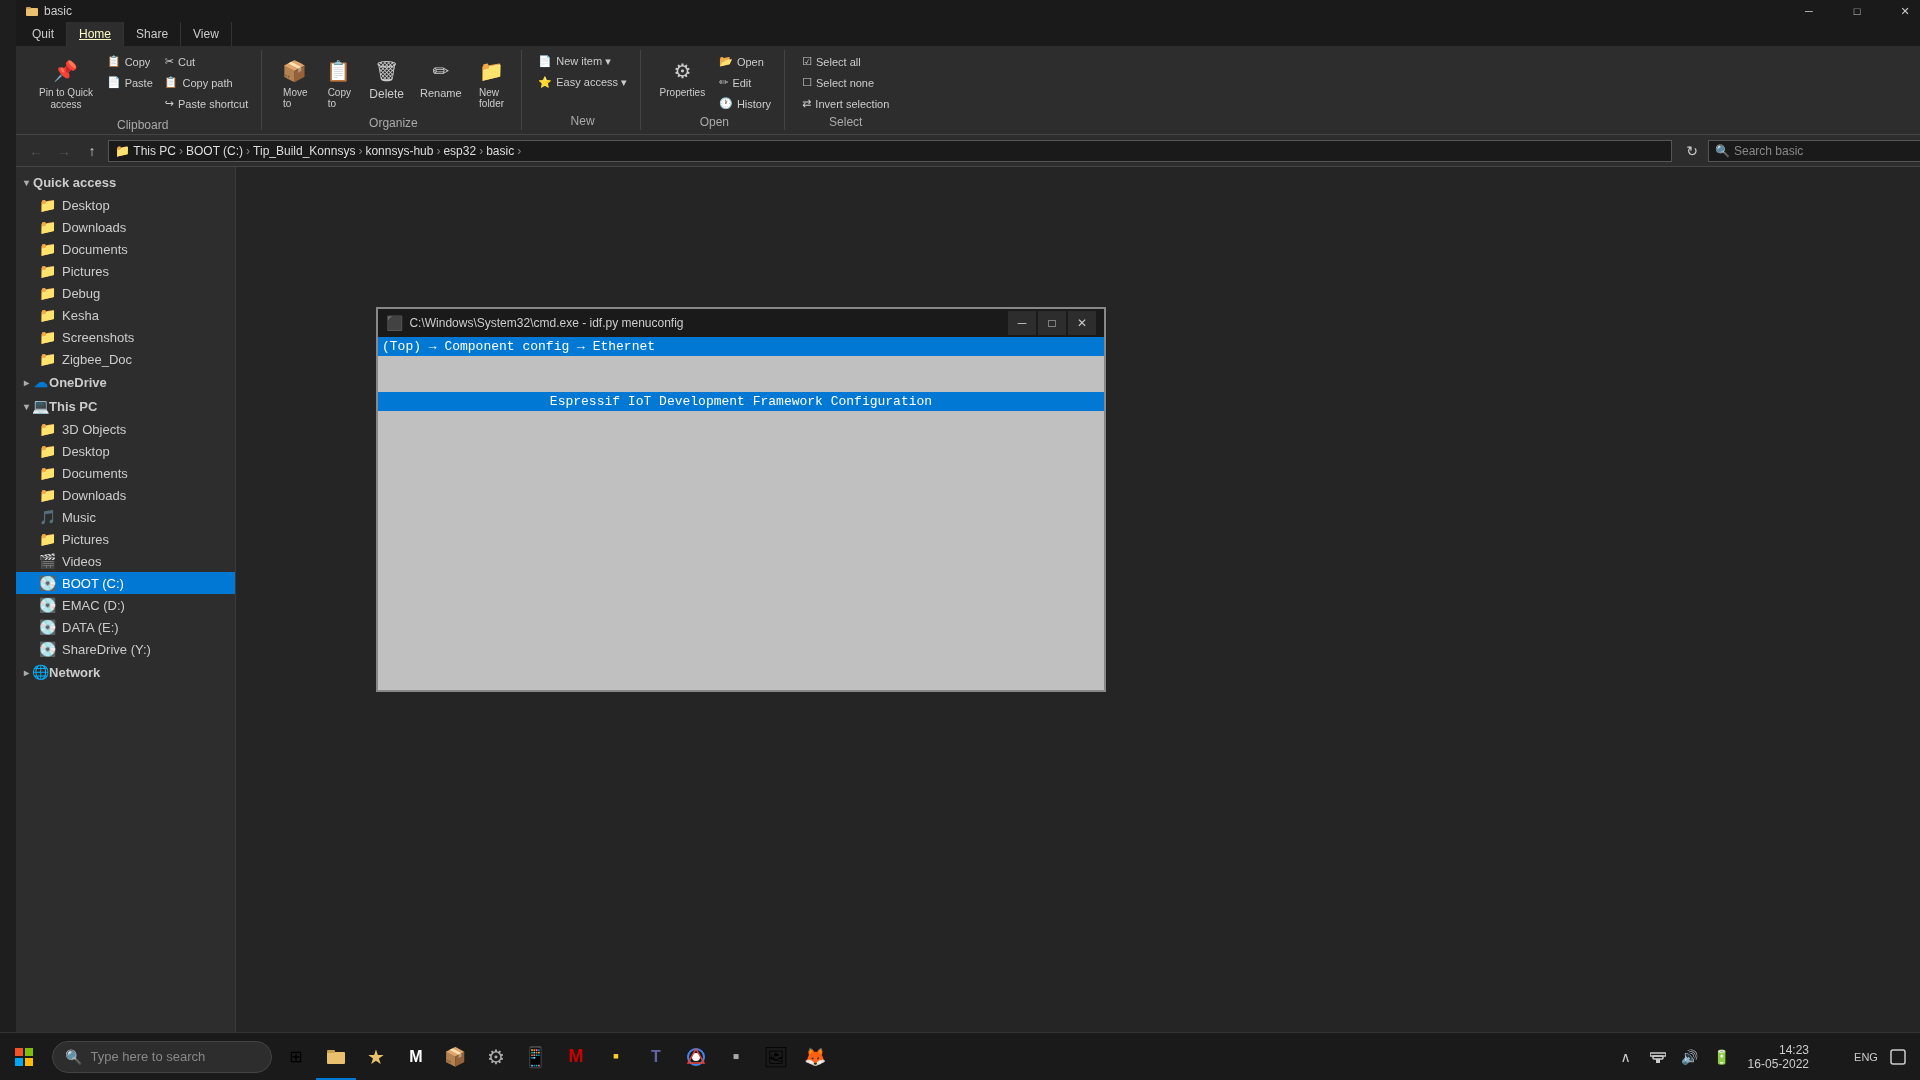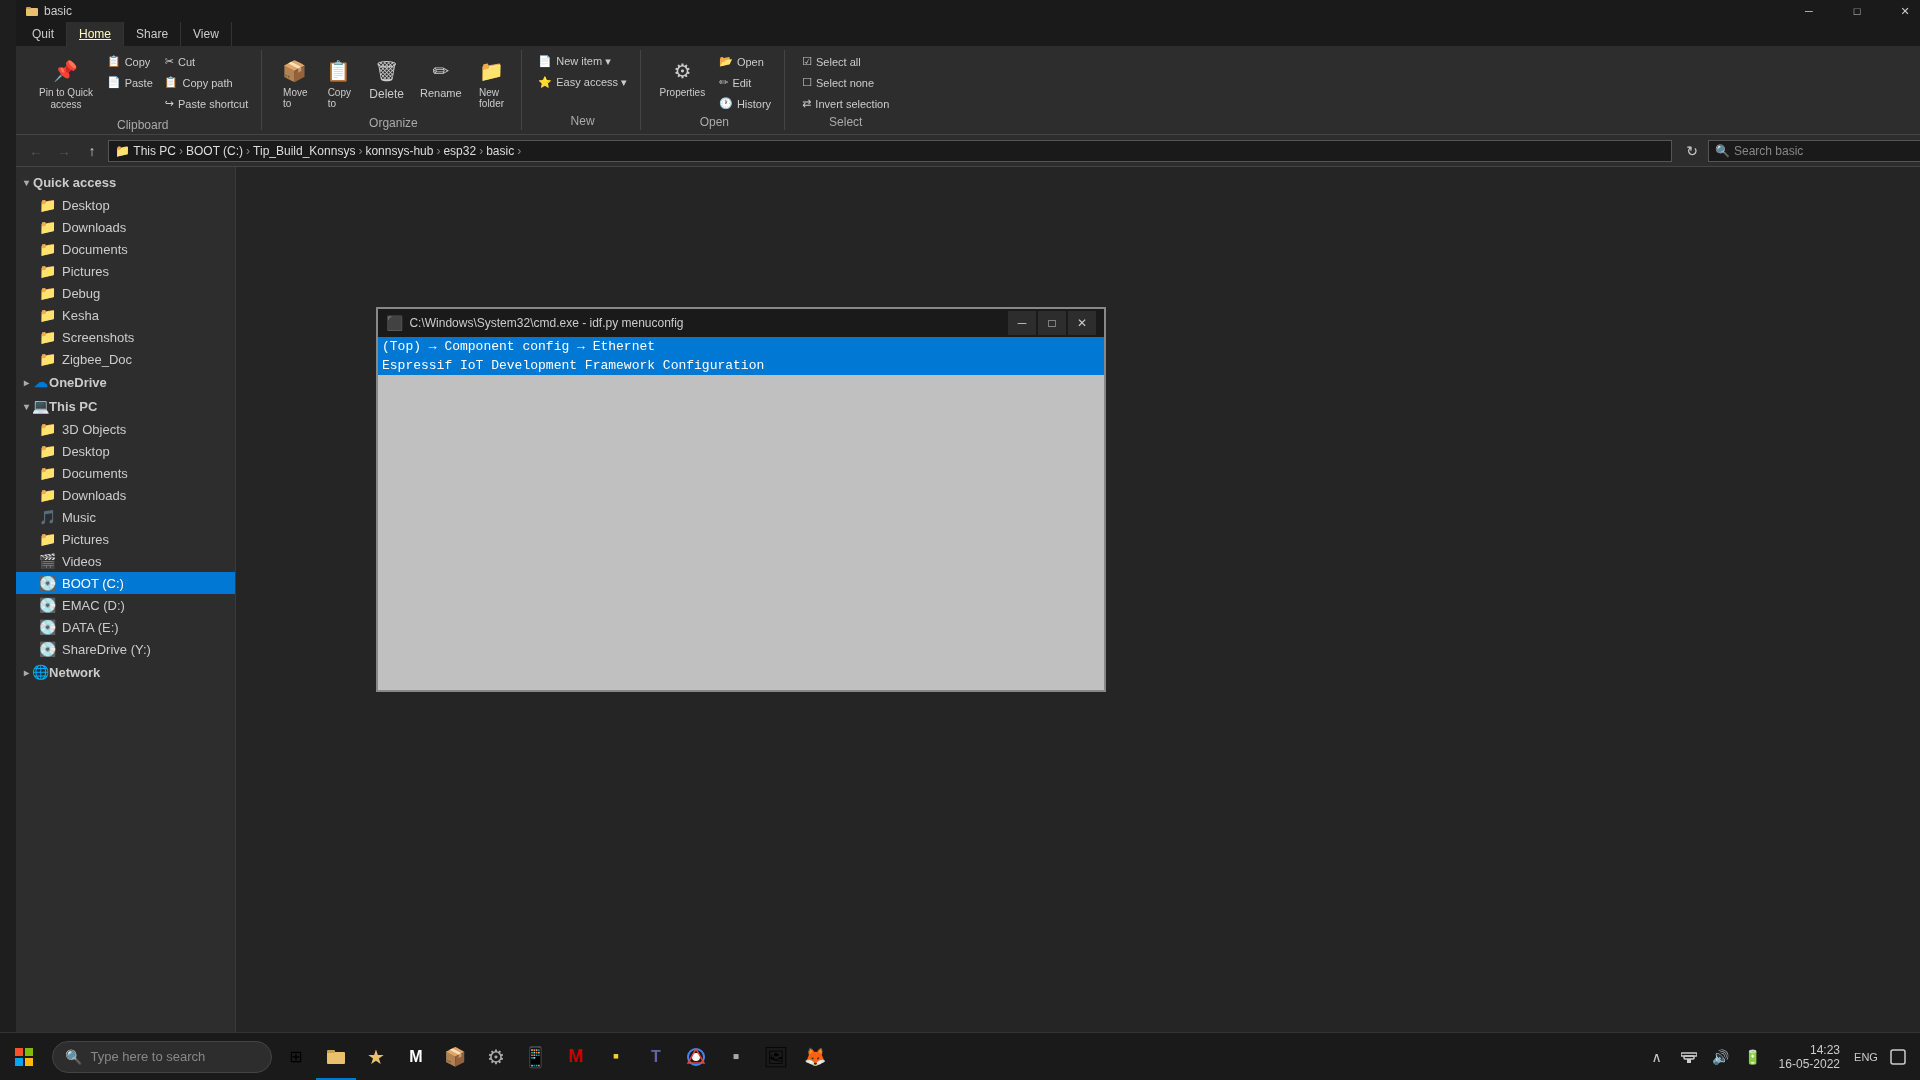--- a/index.html
+++ b/index.html
@@ -406,36 +406,38 @@
     }
 
     .cmd-content {
       flex: 1;
       background: #c0c0c0;
       font-family: 'Courier New', monospace;
       font-size: 13px;
       overflow: hidden;
       display: flex;
       flex-direction: column;
+      gap: 36px;
     }
 
     .cmd-header-bar {
       background: #0078d4;
       color: #fff;
       padding: 2px 4px;
       font-family: 'Courier New', monospace;
       font-size: 13px;
       white-space: pre;
     }
     .cmd-header-title {
       background: #0078d4;
       color: #fff;
       padding: 2px 4px;
       font-family: 'Courier New', monospace;
       font-size: 13px;
+      text-align: center;
       white-space: pre;
     }
 
     .cmd-menu-area {
       flex: 1;
       background: #c0c0c0;
       padding: 4px;
     }
     .cmd-menu-item {
       font-family: 'Courier New', monospace;
@@ -848,20 +850,20 @@
         <rect x="3" y="7" width="10" height="3" fill="none" stroke="#ccc" stroke-width="1.5" rx="1"></rect>
         <rect x="0" y="4" width="16" height="3" fill="none" stroke="#ccc" stroke-width="1.5" rx="1"></rect>
       </svg>
     </div>
     <div class="tray-icon">🔊</div>
     <div class="tray-icon">🔋</div>
     <div class="tray-clock">
       <span>14:23</span>
       <span>16-05-2022</span>
     </div>
-    <div class="tray-icon" style="font-size:11px;">ENG</div>
+    <div class="tray-icon" style="font-size:11px;margin-left:31px;">ENG</div>
     <div class="tray-icon">
       <svg width="16" height="16" viewBox="0 0 16 16">
         <rect x="1" y="1" width="14" height="14" fill="none" stroke="#ccc" stroke-width="1.5" rx="2"></rect>
       </svg>
     </div>
   </div>
 </div>
 
 </body></html>

